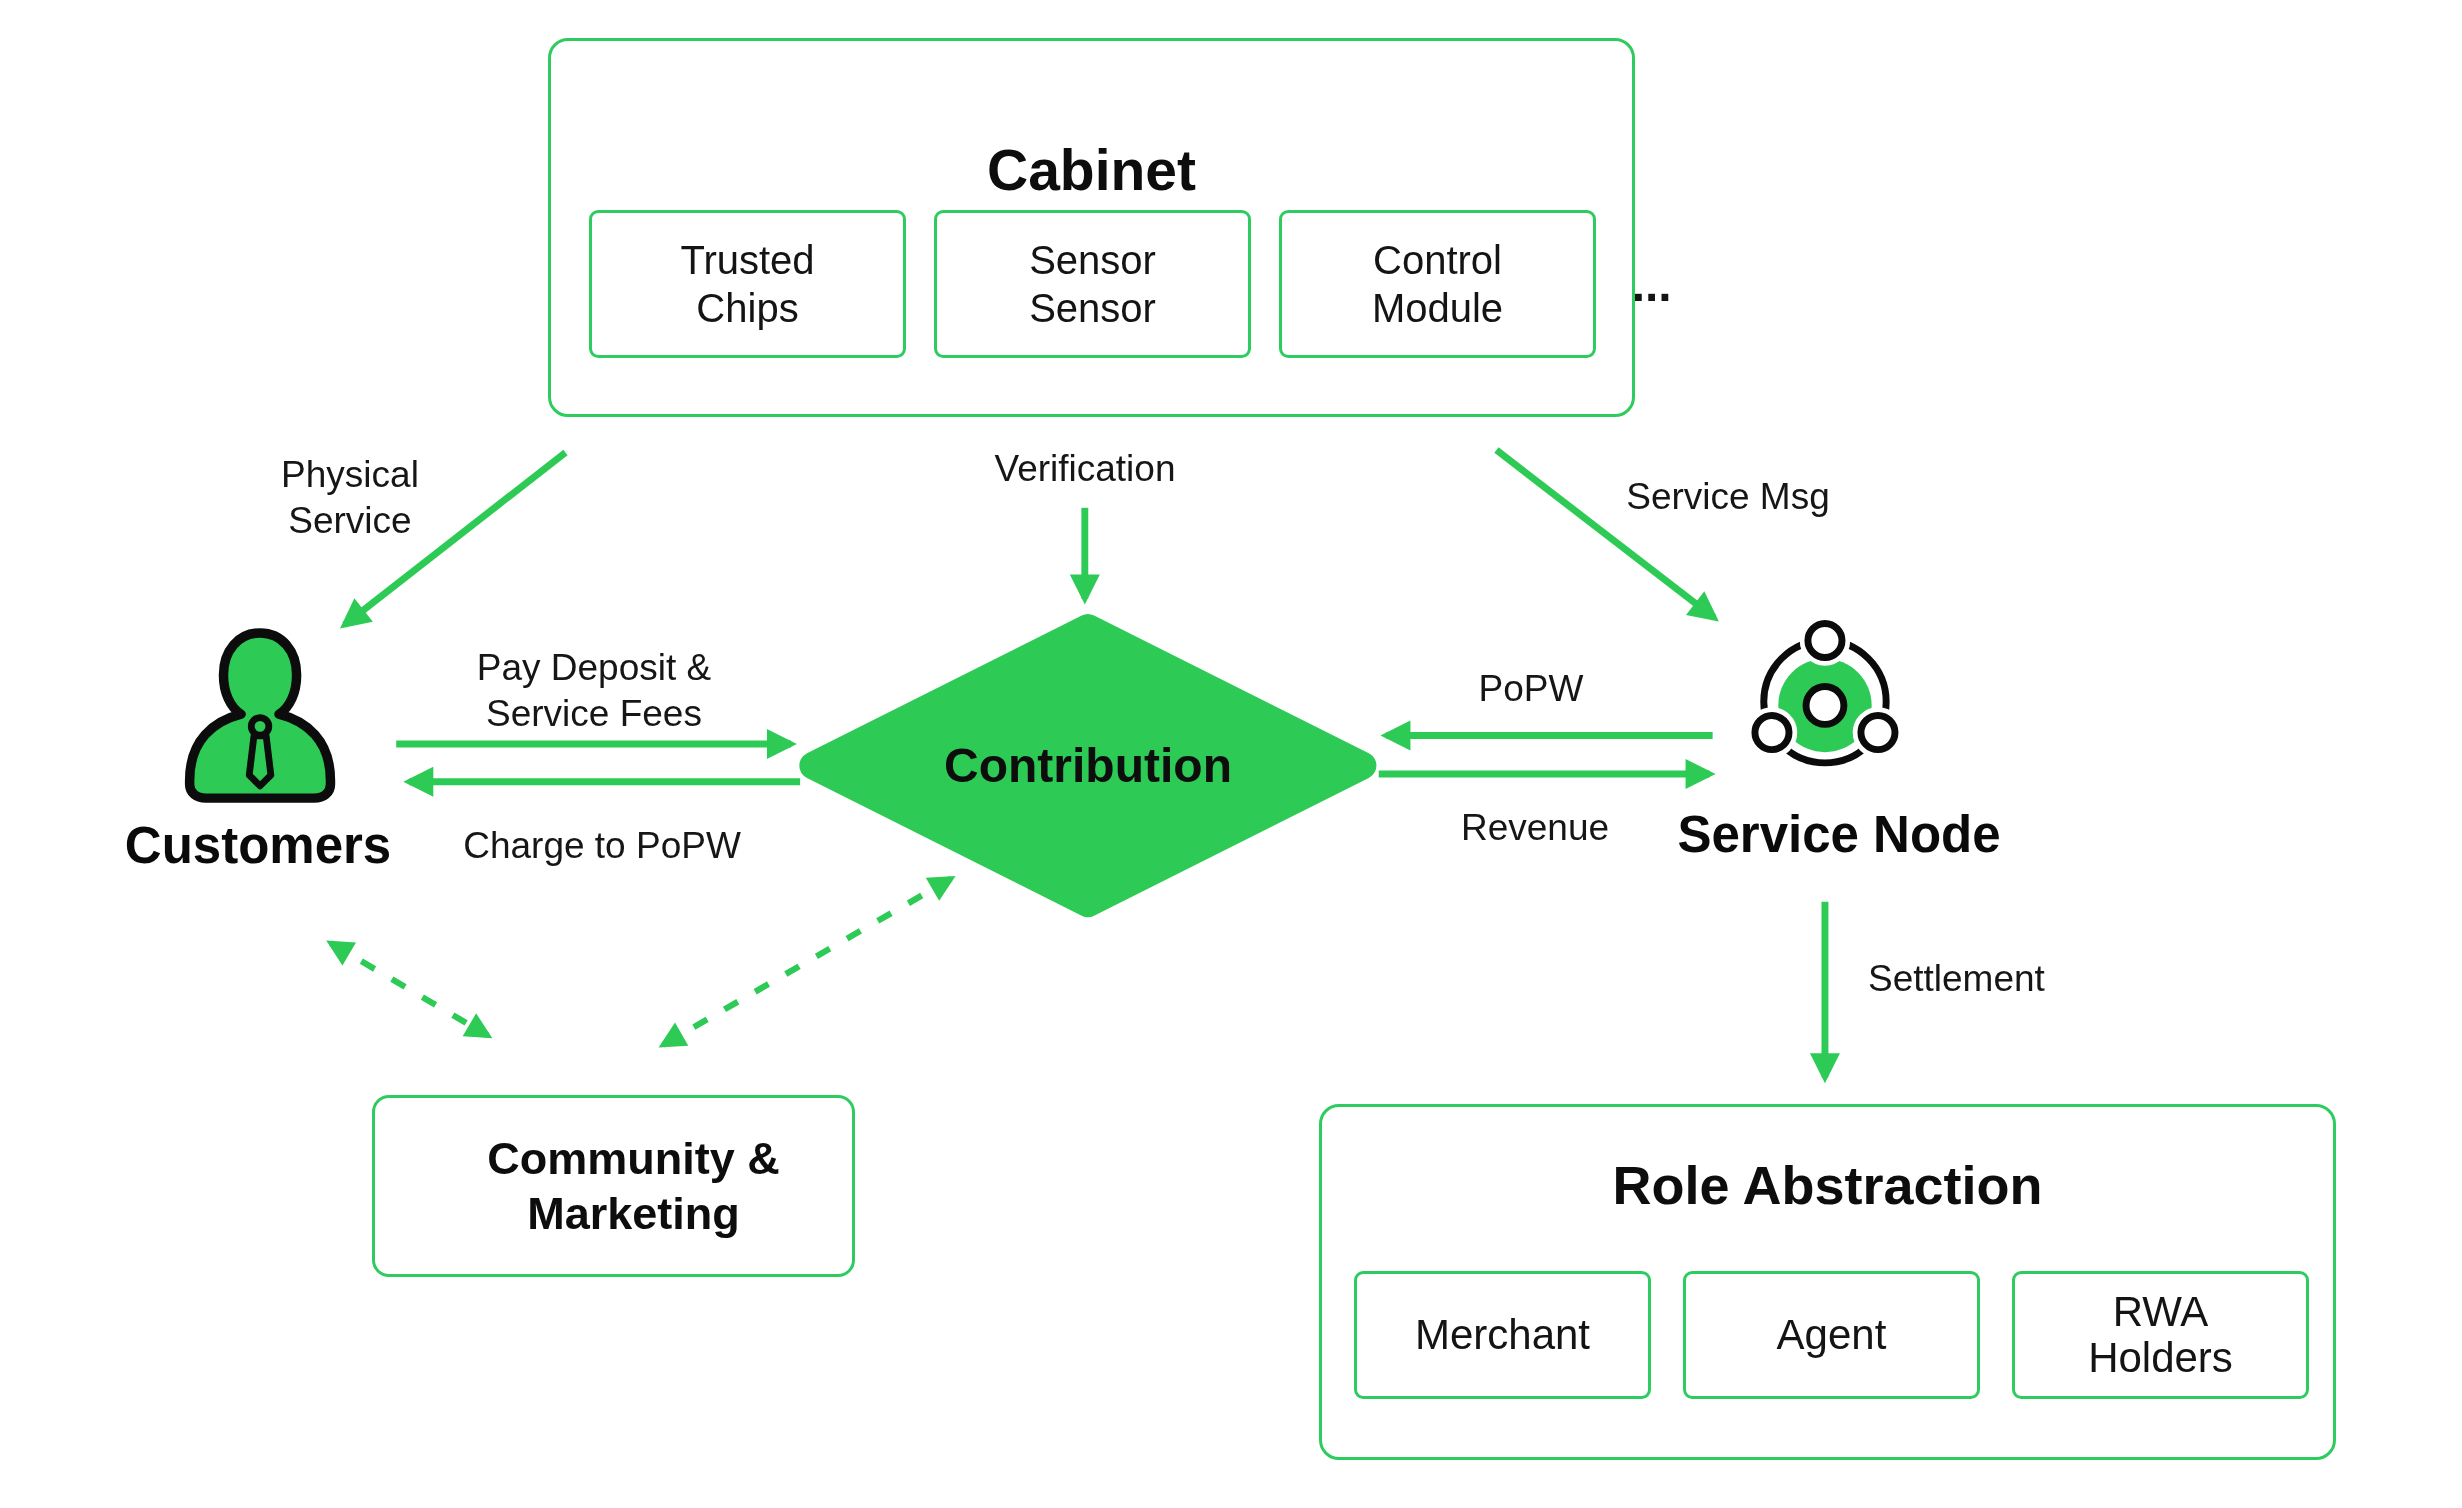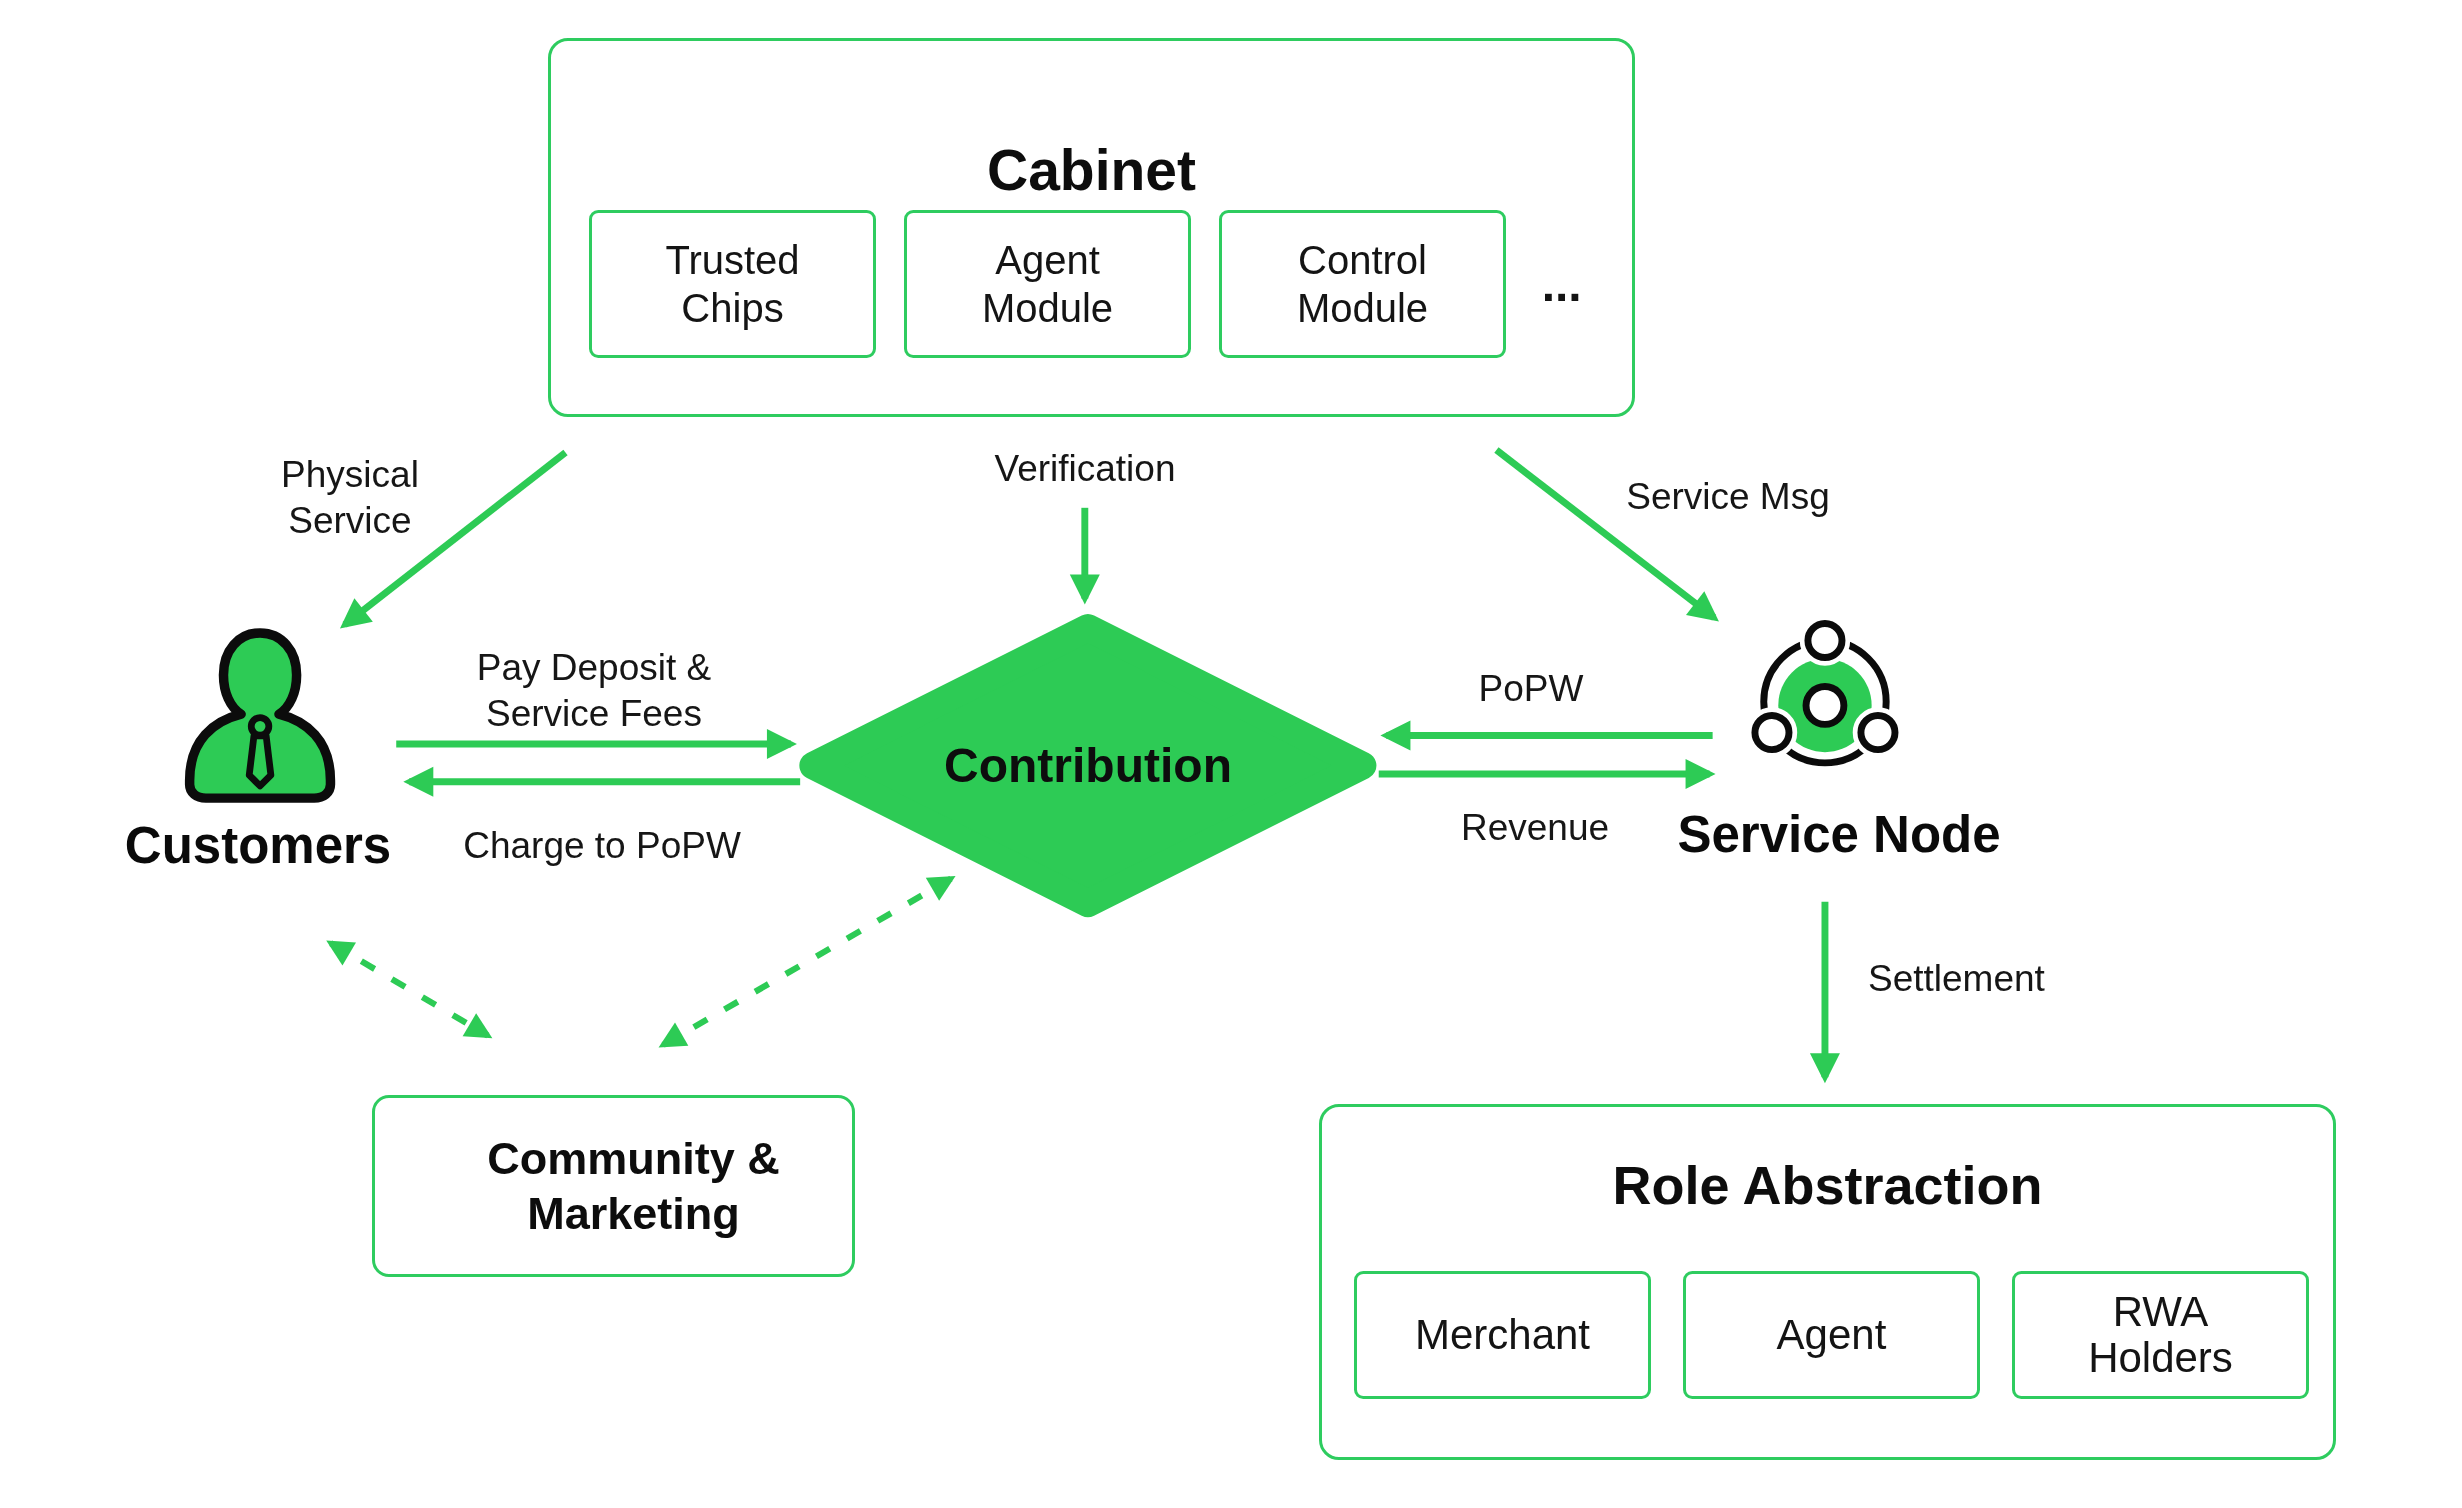--- a/index.html
+++ b/index.html
@@ -7,21 +7,21 @@
     position:relative;width:2462px;height:1508px;background:#ffffff;overflow:hidden;
     font-family:"Liberation Sans", sans-serif;color:#141414;
   }
   #connector-layer{position:absolute;left:0;top:0;width:2462px;height:1508px;}
   .box{position:absolute;border:3.8px solid #2ecc5f;border-radius:20px;background:#ffffff;box-sizing:border-box;}
   .box-title{position:absolute;left:0;right:0;text-align:center;font-weight:bold;color:#0d0d0d;}
   .cabinet{left:548px;top:38px;width:1087px;height:379px;}
   .cabinet .box-title{top:98px;font-size:57px;line-height:62px;}
   .module-row{position:absolute;left:38px;top:169px;display:flex;gap:28px;align-items:stretch;}
   .subbox{
-    width:287px;height:148px;border:3.1px solid #2ecc5f;border-radius:9.2px;background:#ffffff;
+    width:317px;height:148px;border:3.1px solid #2ecc5f;border-radius:9.2px;background:#ffffff;
     display:flex;align-items:center;justify-content:center;text-align:center;
     font-size:40px;line-height:48px;color:#141414;box-sizing:border-box;
   }
   .subbox .wrap-narrow{display:inline-block;max-width:192px;}
   .dots{align-self:center;font-size:48px;font-weight:bold;margin-left:7.7px;color:#141414;}
   .community{left:372px;top:1095px;width:483px;height:182px;border-radius:17px;
     display:flex;align-items:center;justify-content:center;text-align:center;
     font-size:45px;font-weight:bold;line-height:55px;color:#0d0d0d;padding-left:40px;}
   .community .wrap-narrow{display:inline-block;max-width:385px;}
   .role{left:1319px;top:1104px;width:1017px;height:356px;}
@@ -85,21 +85,21 @@
     </g>
   </svg>
 
   <div class="box cabinet">
     <div class="box-title">Cabinet</div>
     <div class="module-row">
       <div class="subbox">
         <span class="wrap-narrow">Trusted Chips</span>
       </div>
       <div class="subbox">
-        <span class="wrap-narrow">Agent Module</span>
+        <span class="wrap-narrow">Sensor Sensor</span>
       </div>
       <div class="subbox">
         <span class="wrap-narrow">Control Module</span>
       </div>
       <div class="dots">...</div>
     </div>
   </div>
 
   <div class="box community">
     <span class="wrap-narrow">Community &amp; Marketing</span>

